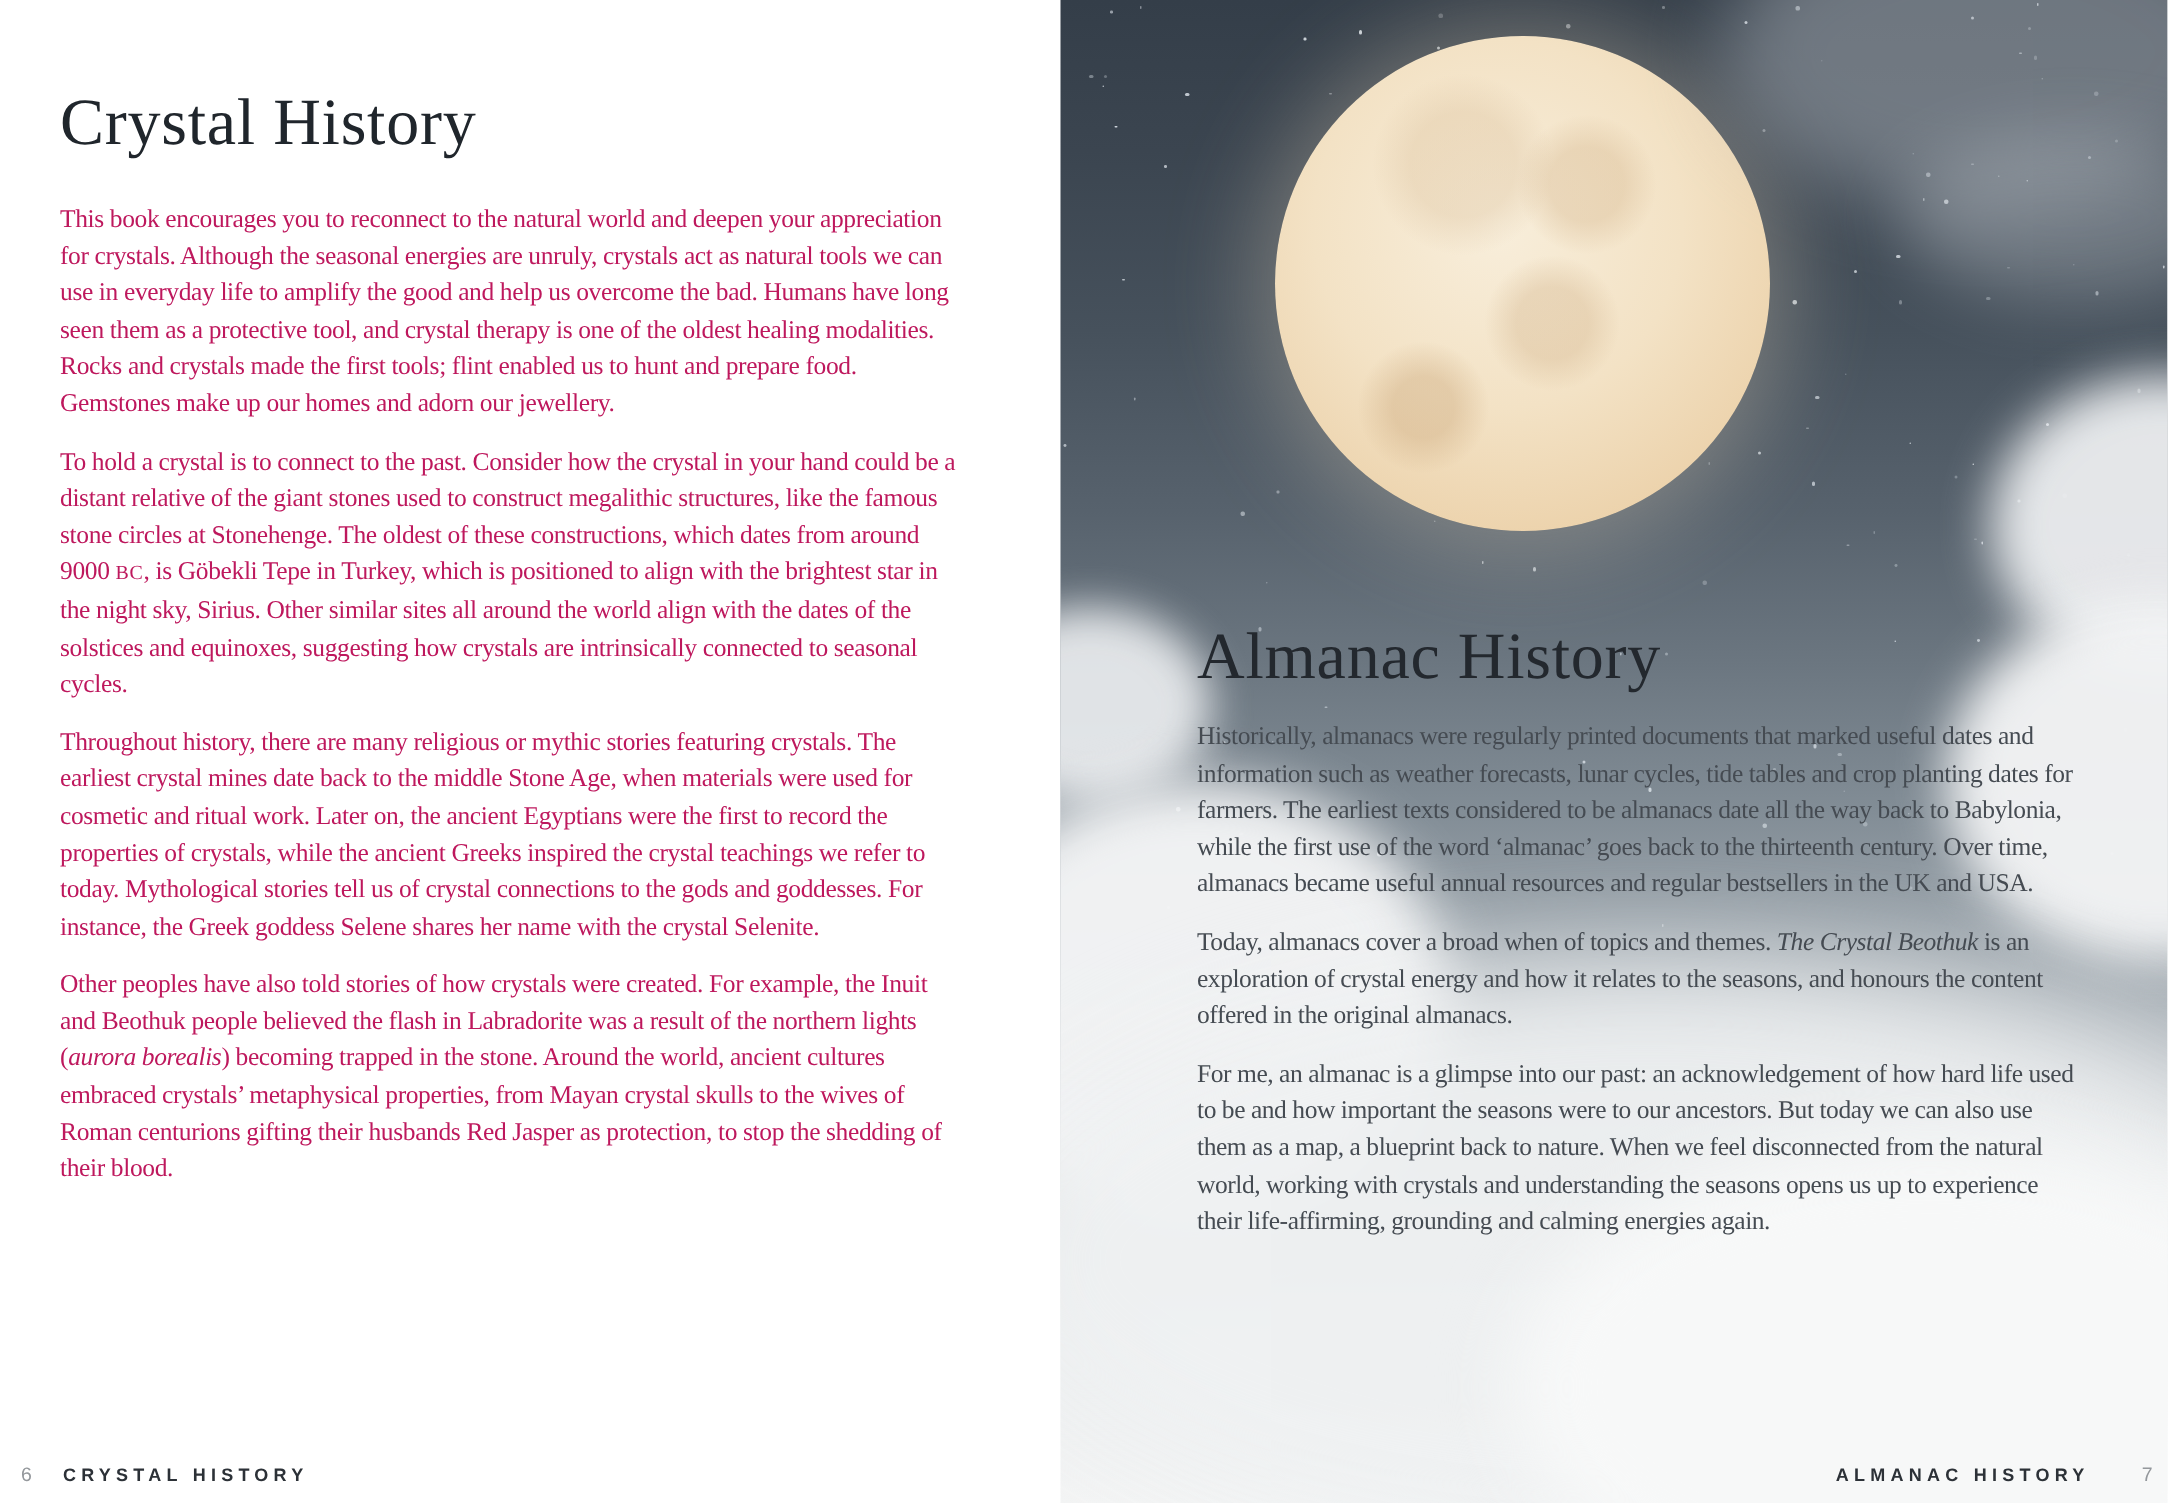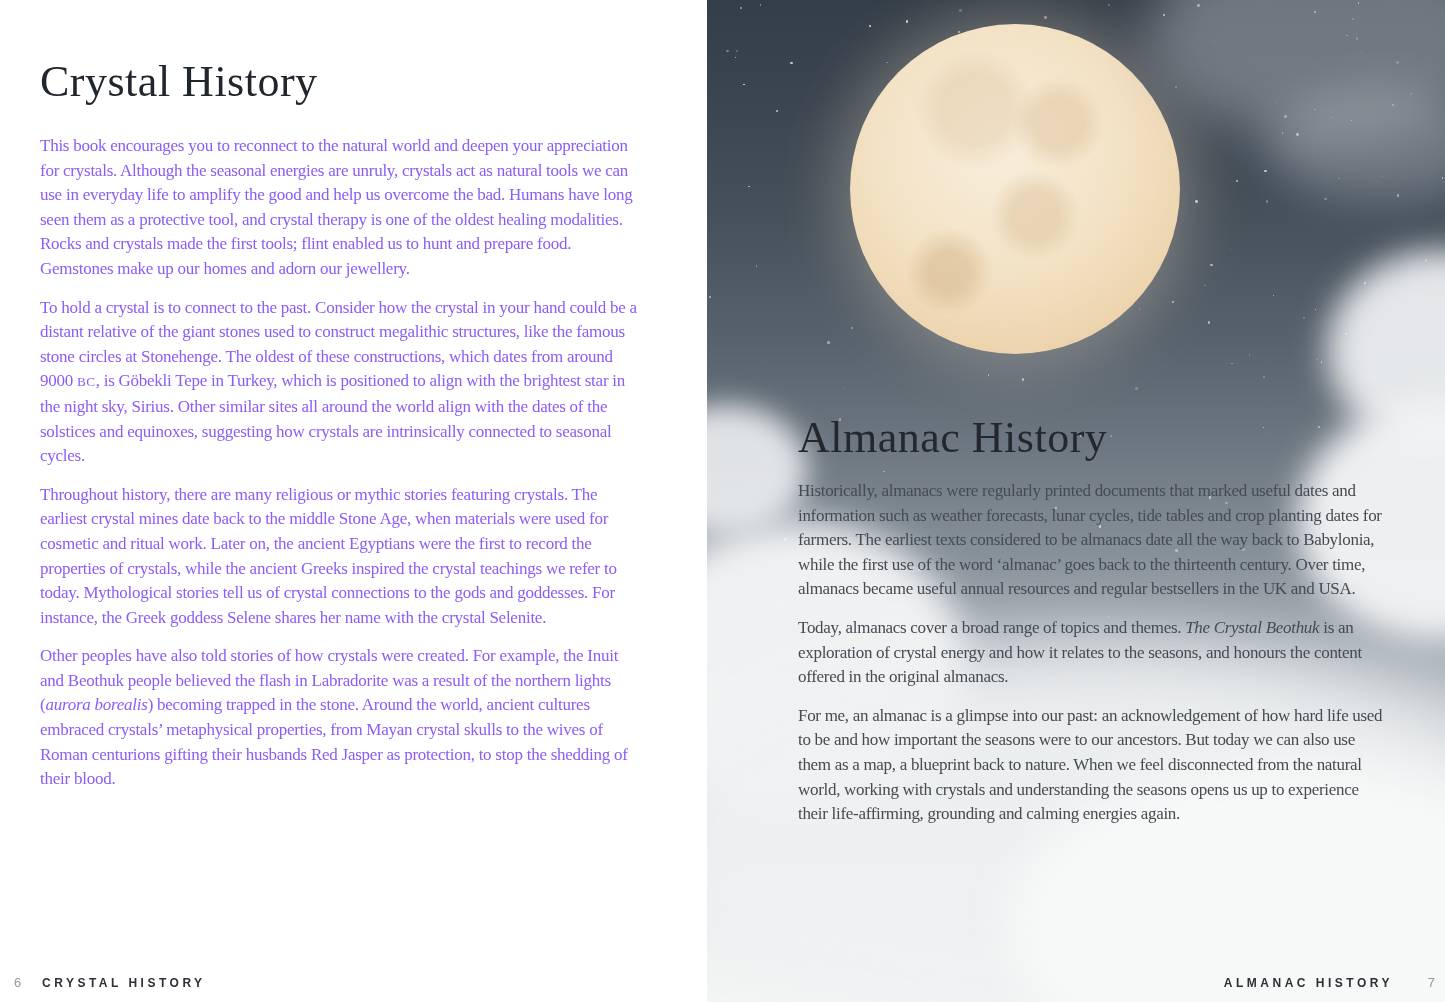--- a/index.html
+++ b/index.html
@@ -11,21 +11,21 @@
   .page { position:absolute; top:0; height:1002px; }
 
   
   .page-left { left:0; width:707px; background:#ffffff; }
   .lp-title {
     position:absolute; left:40px; top:56px; margin:0;
     font-size:44px; font-weight:400; letter-spacing:.5px; color:#20262c;
   }
   .lp-body {
     position:absolute; left:40px; top:134px; width:604px;
-    font-size:17px; line-height:24.6px; letter-spacing:-.25px; color:#8b5cf6;
+    font-size:17px; line-height:24.6px; letter-spacing:-.25px; color:#be185d;
   }
   .lp-body p, .rp-body p { margin:0 0 14px 0; }
   .it { font-style:italic; }
   .sc { font-size:.78em; letter-spacing:.5px; }
 
   
   .page-right {
     left:707px; width:738px; overflow:hidden;
     background:linear-gradient(180deg,
       #343e49 0%, #3b4550 10%, #46515c 22%, #57626d 34%,
@@ -237,21 +237,21 @@
   <div class="cloud cl-right-b"></div>
   <div class="cloud cl-left-small"></div>
   <div class="cloud cl-bottom-left"></div>
   <div class="cloud cl-bottom-haze"></div>
   <div class="cloud cl-bottom-right"></div>
 
   <div class="rp-content">
     <h1 class="rp-title">Almanac History</h1>
     <div class="rp-body">
       <p><span>Historically, almanacs were regularly printed documents that marked useful dates and information such as weather forecasts, lunar cycles, tide tables and crop planting dates for farmers. The earliest texts considered to be almanacs date all the way back to Babylonia, while the first use of the word ‘almanac’ goes back to the thirteenth century. Over time, almanacs became useful annual resources and regular bestsellers in the UK and USA.</span></p>
-      <p><span>Today, almanacs cover a broad range of topics and themes. </span><span class="it">The Crystal Beothuk</span><span> is an exploration of crystal energy and how it relates to the seasons, and honours the content offered in the original almanacs.</span></p>
+      <p><span>Today, almanacs cover a broad when of topics and themes. </span><span class="it">The Crystal Beothuk</span><span> is an exploration of crystal energy and how it relates to the seasons, and honours the content offered in the original almanacs.</span></p>
       <p><span>For me, an almanac is a glimpse into our past: an acknowledgement of how hard life used to be and how important the seasons were to our ancestors. But today we can also use them as a map, a blueprint back to nature. When we feel disconnected from the natural world, working with crystals and understanding the seasons opens us up to experience their life-affirming, grounding and calming energies again.</span></p>
     </div>
   </div>
 
   <div class="footer rp-footer">
     <span class="runhead">ALMANAC HISTORY</span>
     <span class="pagenum">7</span>
   </div>
 </section>
 

